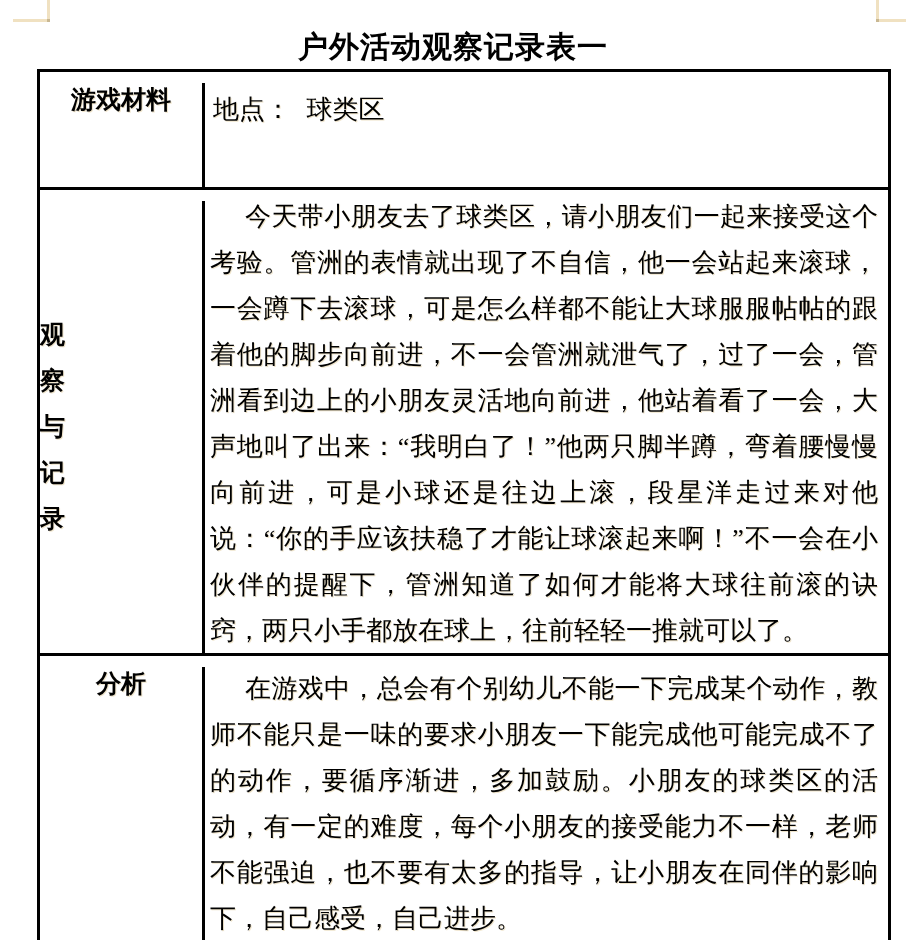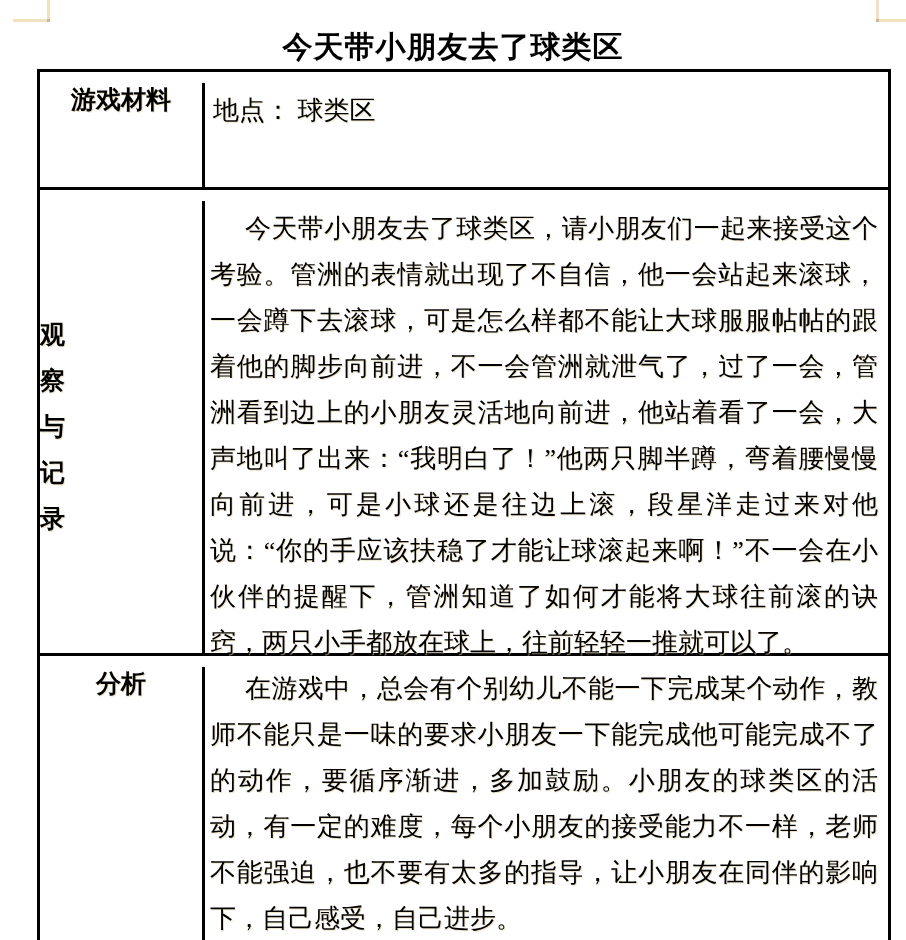--- a/index.html
+++ b/index.html
@@ -75,27 +75,28 @@
     line-height: 46px;
     text-align: center;
   }
 
   .content-cell {
     font-size: 26px;
     text-shadow: 1px 1px 0 rgba(226, 206, 160, 0.55);
   }
   .materials-cell {
     padding: 13px 0 0 8px;
+    font-family: Liberation Mono, monospace;
   }
   .materials-cell .mat-line {
     line-height: 52px;
     white-space: pre-wrap;
   }
   .observation-cell {
-    padding: 16px 10px 0 5px;
+    padding: 4px 10px 0 5px;
   }
   .analysis-cell {
     padding: 10px 10px 0 5px;
   }
   .content-cell p {
     line-height: 46px;
     text-indent: 35px;
     text-align: justify;
     text-justify: inter-ideograph;
   }
@@ -103,21 +104,21 @@
 </head>
 <body>
 
 <div class="crop crop-tl-h"></div>
 <div class="crop crop-tl-v"></div>
 <div class="crop-corner tl"></div>
 <div class="crop crop-tr-h"></div>
 <div class="crop crop-tr-v"></div>
 <div class="crop-corner tr"></div>
 
-<h1 class="doc-title">今天带小朋友去了球类区</h1>
+<h1 class="doc-title">户外活动观察记录表一</h1>
 
 <div class="doc-table">
 
   <div class="cell label-cell col-divider row-divider">
     <span>游戏材料</span>
   </div>
   <div class="cell content-cell materials-cell row-divider">
     <div class="mat-line">地点： 球类区</div>
   </div>
 

